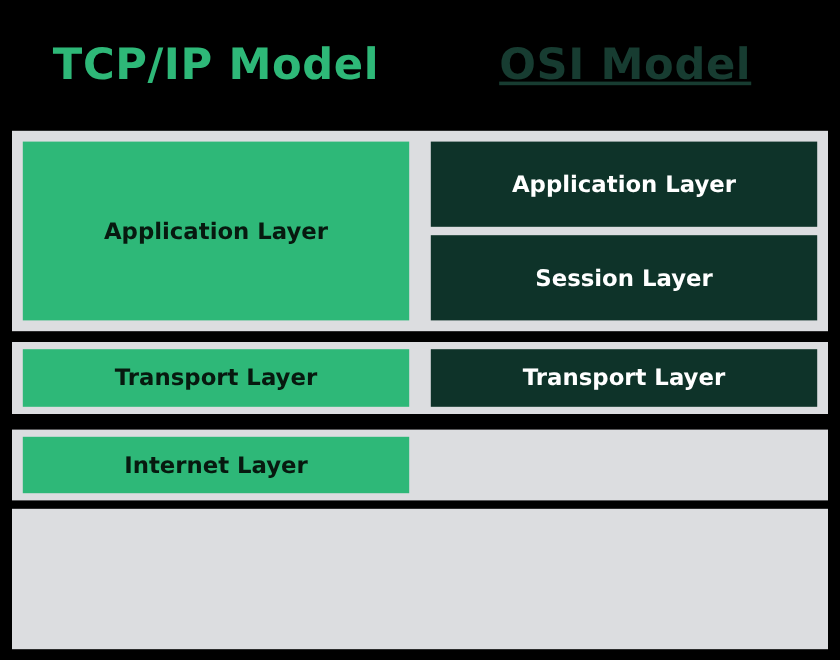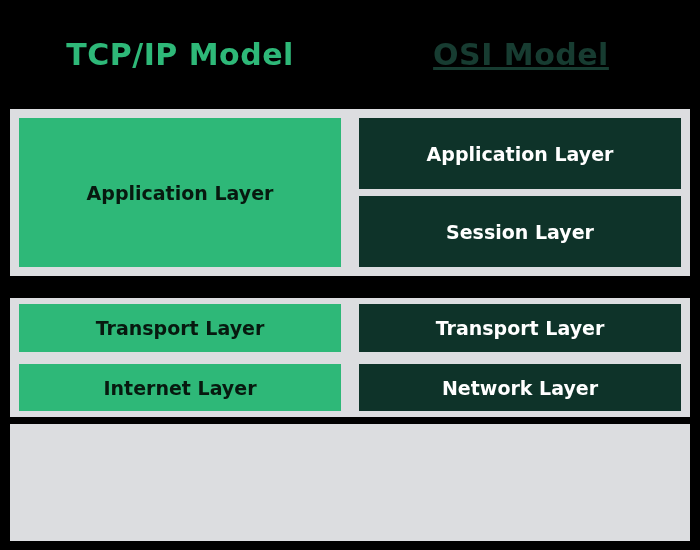--- a/index.html
+++ b/index.html
@@ -12,35 +12,35 @@
   .stage {
     position: relative;
     width: 700px; height: 550px;
     background: var(--background, #000000);
   }
   
   .title {
     position: absolute;
     top: 0; height: 109px;
     display: flex; align-items: center; justify-content: center;
-    font-size: 30px; font-weight: bold; letter-spacing: 0.5px;
+    font-size: 36px; font-weight: bold; letter-spacing: 0.5px;
     white-space: nowrap;
   }
   .title-tcp { left: 19px;  width: 322px; color: var(--tcpip-title, #2eb878); }
   .title-osi { left: 359px; width: 324px; color: var(--osi-title, #173c31); text-decoration: underline; }
   
   .row {
     position: absolute;
     left: 10px; width: 680px;
     background: var(--panel, #dcdde0);
     display: flex;
     padding: 6px 9px;
   }
   .row-1 { top: 109px; height: 167px; padding-top: 9px; padding-bottom: 9px; }
-  .row-2 { top: 298px; height: 60px; }
+  .row-2 { top: 285px; height: 60px; }
   .row-3 { top: 358px; height: 59px; }
   .row-4 { top: 424px; height: 117px; }
   .tcp-box {
     width: 322px; margin-right: 18px;
     background: var(--green, #2eb878);
     color: var(--green-box-text, #07190f);
     display: flex; align-items: center; justify-content: center;
     font-size: 19px; font-weight: bold;
     white-space: nowrap;
   }
@@ -76,23 +76,20 @@
 
   <div class="row row-2">
     <div class="tcp-box">Transport Layer</div>
     <div class="osi-col">
       <div class="osi-box">Transport Layer</div>
     </div>
   </div>
 
   <div class="row row-3">
     <div class="tcp-box">Internet Layer</div>
-    <div class="osi-col">
-      <div class="osi-box">Network Layer</div>
-    </div>
   </div>
 
   <div class="row row-4">
     <div class="osi-col">
     </div>
   </div>
 
 </div>
 
 </body></html>

